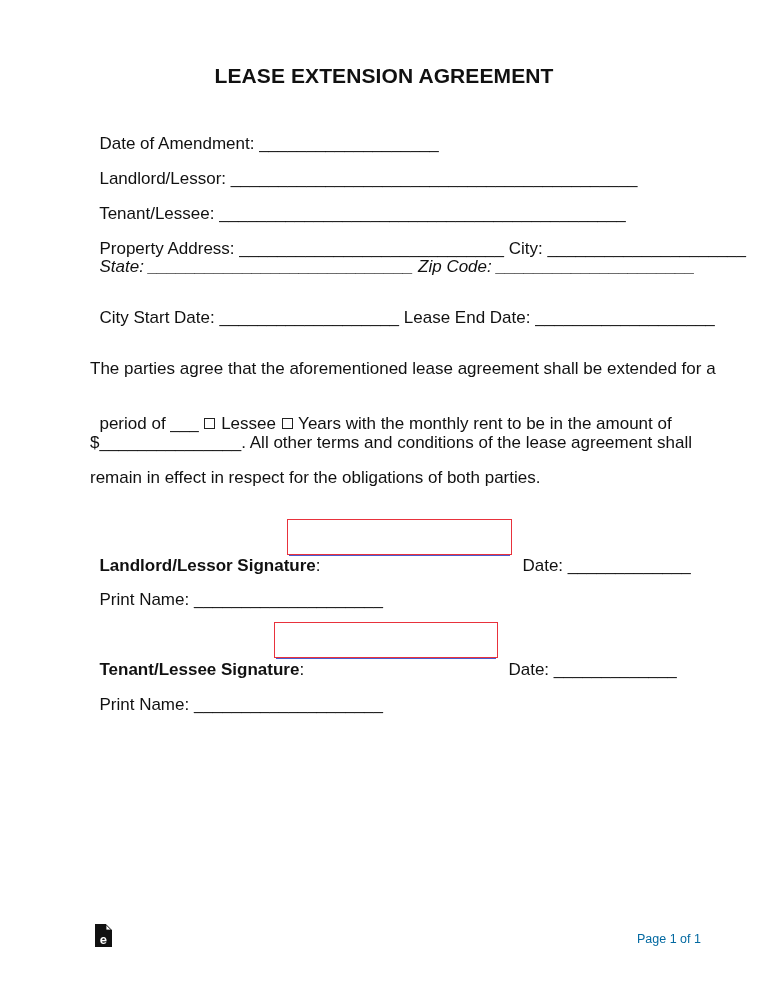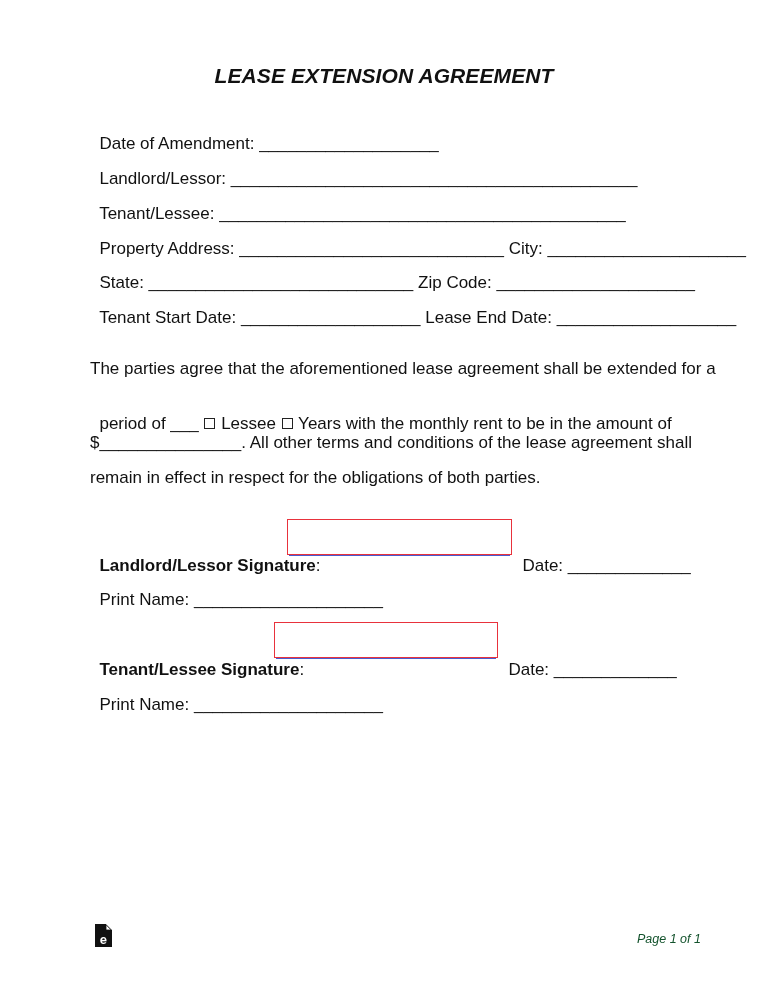--- a/index.html
+++ b/index.html
@@ -2,42 +2,42 @@
 <html><head>
   <meta charset="utf-8">
   <style>
     html, body { margin: 0; padding: 0; background: #ffffff; }
     body {
       width: 768px; height: 994px; position: relative; overflow: hidden;
       font-family: "Liberation Sans", sans-serif; color: #111111;
     }
     .title {
       position: absolute; left: 0; top: 64px; width: 768px; text-align: center;
-      font-size: 21px; font-weight: bold; letter-spacing: 0.1px; font-style: italic;
+      font-size: 21px; font-weight: bold; letter-spacing: 0.1px;
     }
     .line {
       position: absolute; left: 90px; font-size: 17px; white-space: pre; line-height: 18px;
     }
     .bold { font-weight: bold; }
     .sig-box {
       position: absolute; border: 1.5px solid #e8323c; box-sizing: border-box;
       background: transparent;
     }
     .sig-underline {
       position: absolute; height: 1px; background: #4a5bd0;
     }
     .checkbox {
       display: inline-block; width: 9px; height: 9px; border: 1px solid #222;
       vertical-align: 0px; margin: 0 1px;
     }
     .logo {
       position: absolute; left: 95px; top: 924px; width: 17px; height: 23px;
     }
     .footer {
-      position: absolute; left: 637px; top: 932px; font-size: 12.5px; color: #14532d; font-style: italic;
+      position: absolute; left: 637px; top: 932px; font-size: 12.5px; color: #0369a1;
     }
   </style>
 </head>
 <body>
 
 <div class="title">LEASE EXTENSION AGREEMENT</div>
 
 <div class="line" style="top:117px;">
   <span>Date of Amendment: </span><span>___________________</span>
 </div>
@@ -47,26 +47,26 @@
 </div>
 
 <div class="line" style="top:187px;">
   <span>Tenant/Lessee: </span><span>___________________________________________</span>
 </div>
 
 <div class="line" style="top:222px;text-align:center;">
   <span>Property Address: </span><span>____________________________</span><span> City: </span><span>_____________________</span>
 </div>
 
-<div class="line" style="top:256px;">
+<div class="line" style="top:240px;font-style:italic;">
   <span>State: </span><span>____________________________</span><span> Zip Code: </span><span>_____________________</span>
 </div>
 
 <div class="line" style="top:291px;">
-  <span>Tenant Start Date: </span><span>___________________</span><span> Lease End Date: </span><span>___________________</span>
+  <span>City Start Date: </span><span>___________________</span><span> Lease End Date: </span><span>___________________</span>
 </div>
 
 <div class="line" style="top:360px;">The parties agree that the aforementioned lease agreement shall be extended for a</div>
 
 <div class="line" style="top:397px;">
   <span>period of ___ </span><span class="checkbox"></span><span> Lessee </span><span class="checkbox"></span><span> Years with the monthly rent to be in the amount of</span>
 </div>
 
 <div class="line" style="top:434px;text-align:right;">$_______________. All other terms and conditions of the lease agreement shall</div>
 

